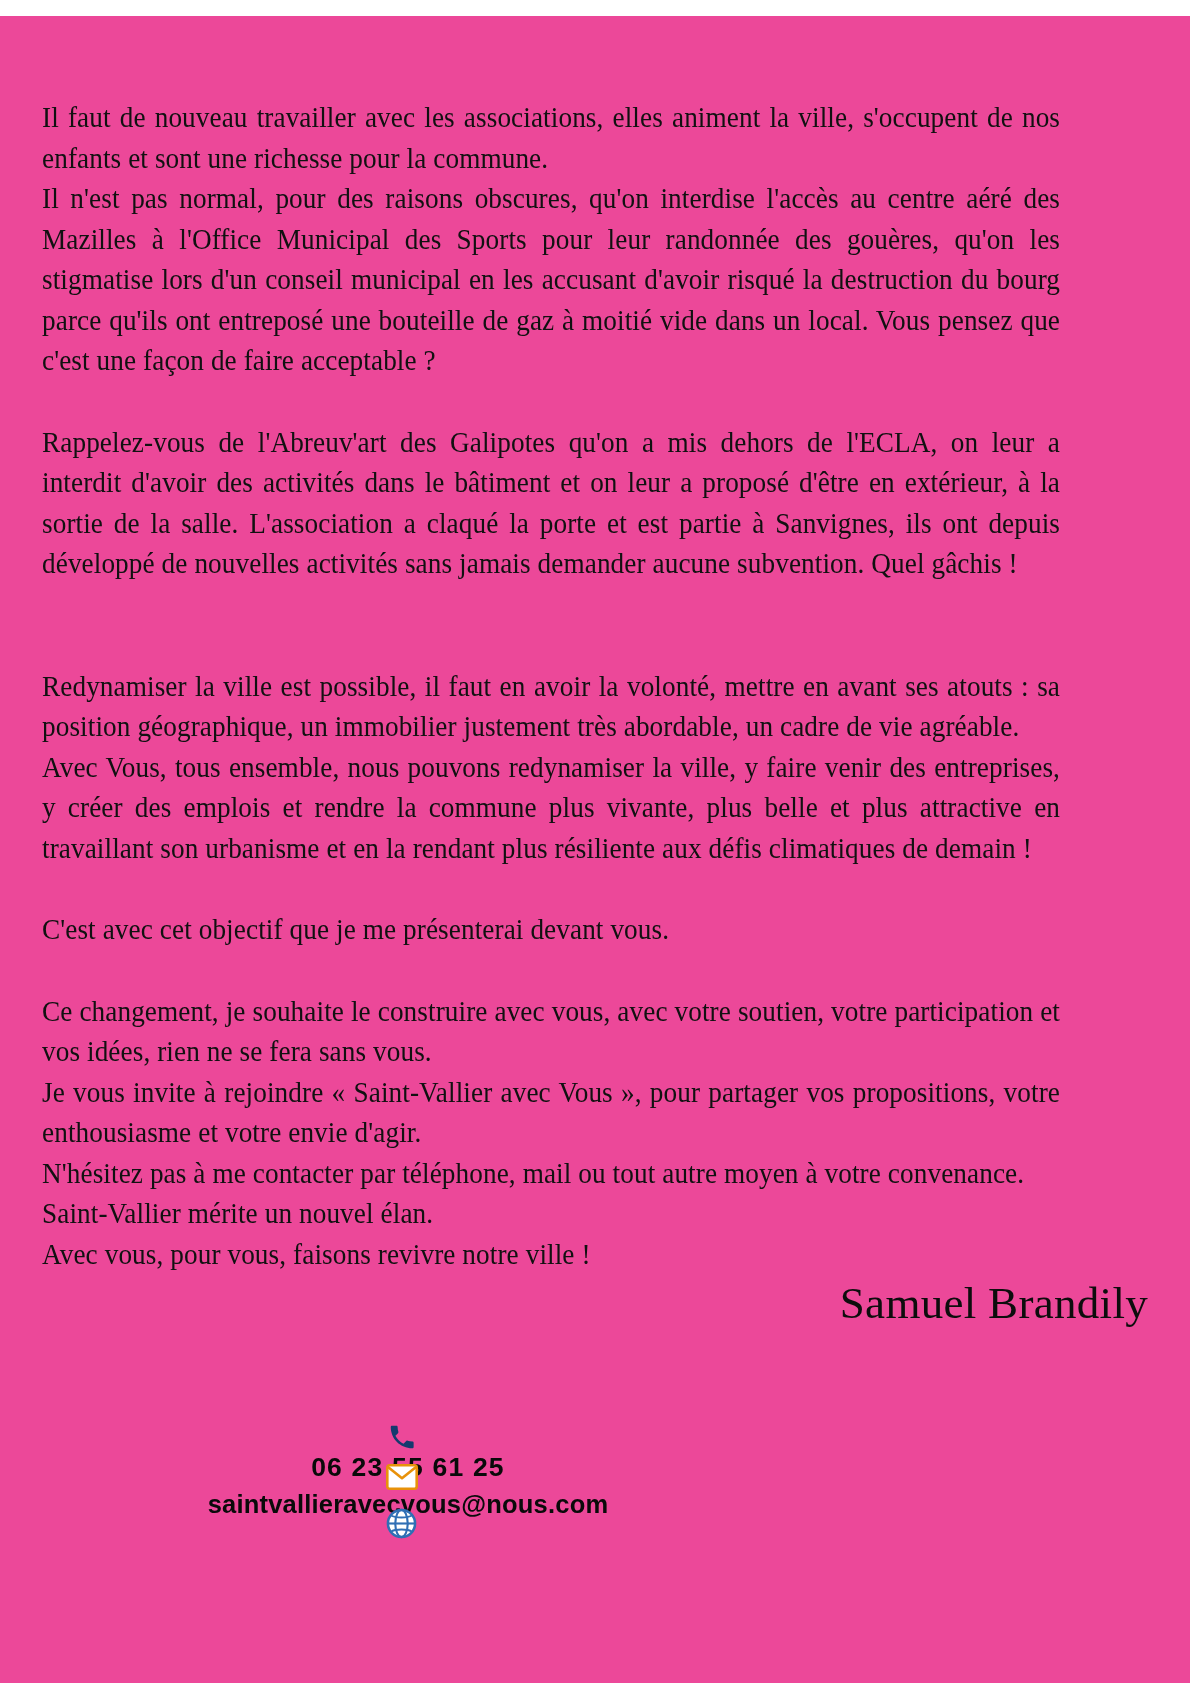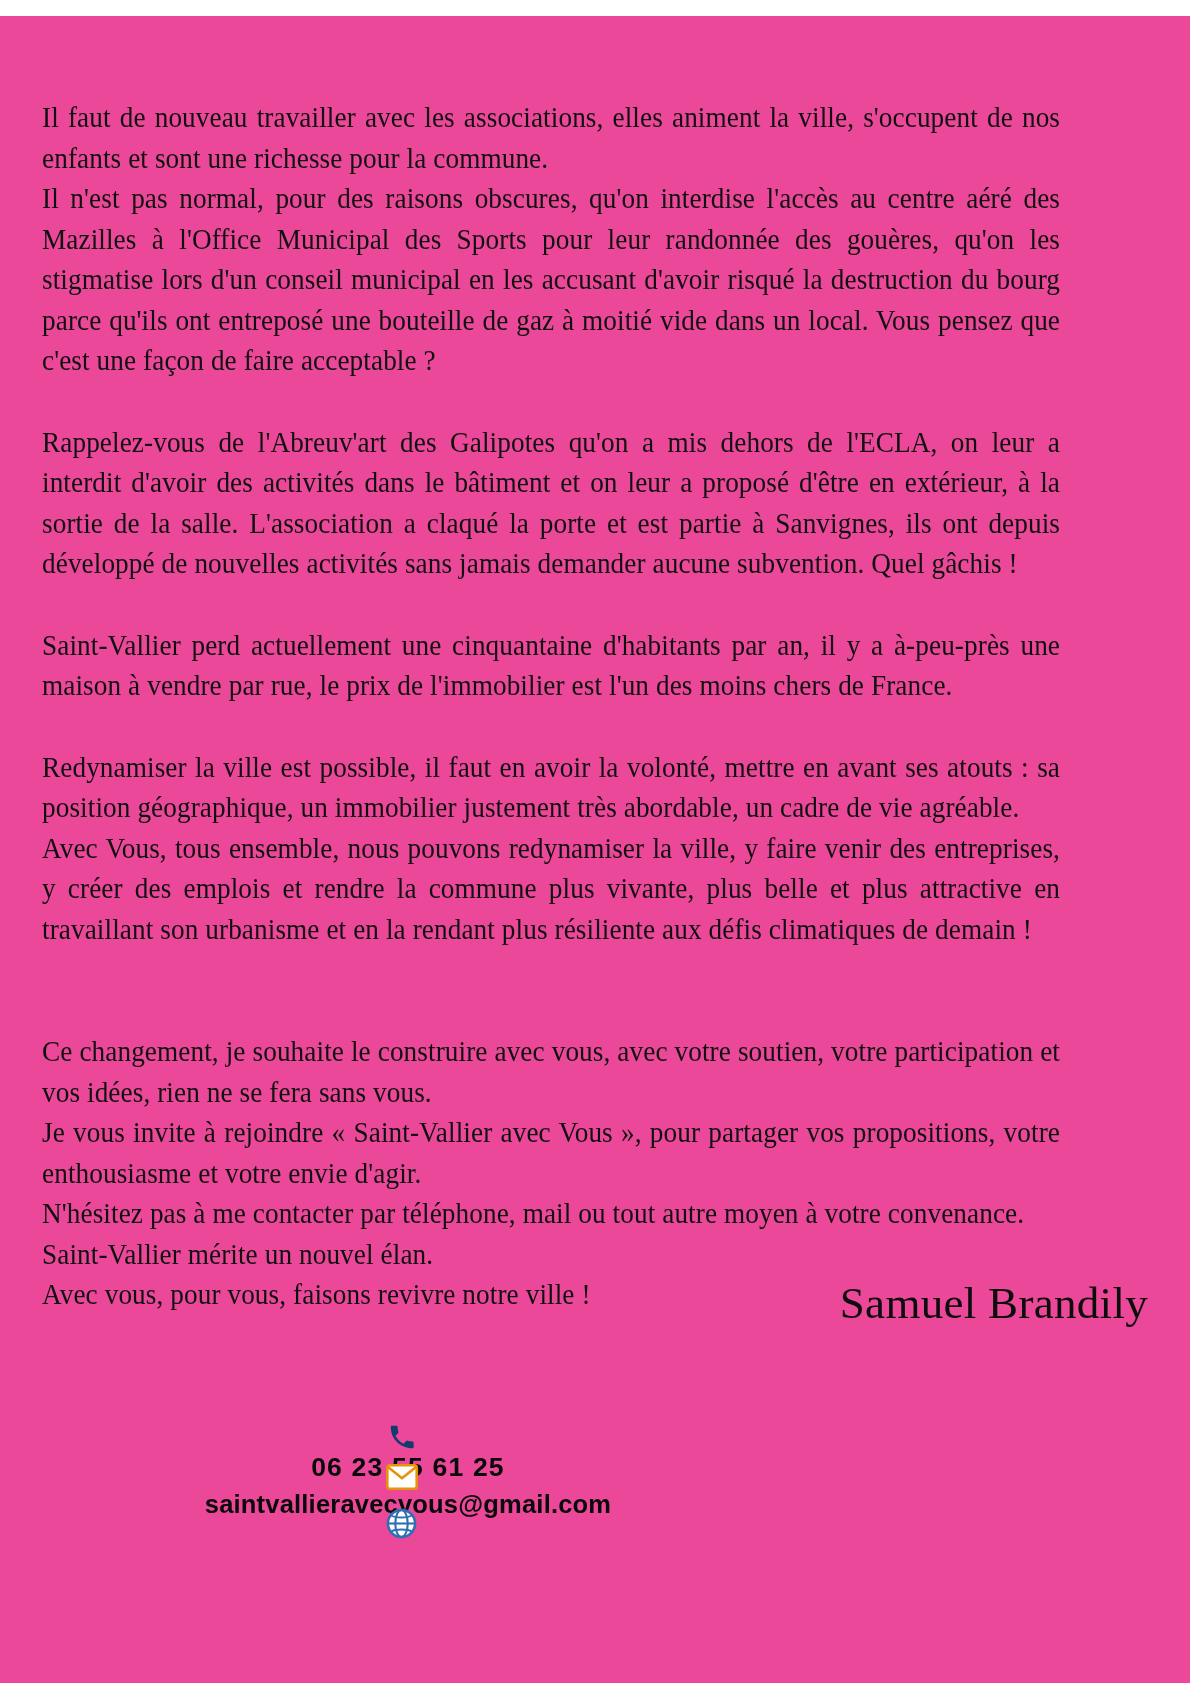--- a/index.html
+++ b/index.html
@@ -122,33 +122,33 @@
     </div>
 
     <div class="spacer-md"></div>
 
     <div class="block">
       <p class="para last-line-left">Rappelez-vous de l'Abreuv'art des Galipotes qu'on a mis dehors de l'ECLA, on leur a interdit d'avoir des activités dans le bâtiment et on leur a proposé d'être en extérieur, à la sortie de la salle. L'association a claqué la porte et est partie à Sanvignes, ils ont depuis développé de nouvelles activités sans jamais demander aucune subvention. Quel gâchis !</p>
     </div>
 
     <div class="spacer-md"></div>
 
-    <div class="block">
-      <p class="para last-line-left">Saint-Vallier perd actuellement une cinquantaine d'habitants par an, il y a à-peu-près une maison à vendre par rue, le prix de l'immobilier est l'un des moins chers de France.</p>
-    </div>
 
     <div class="spacer-md"></div>
 
     <div class="block">
       <p class="para last-line-left">Redynamiser la ville est possible, il faut en avoir la volonté, mettre en avant ses atouts : sa position géographique, un immobilier justement très abordable, un cadre de vie agréable.</p>
       <p class="para last-line-left">Avec Vous, tous ensemble, nous pouvons redynamiser la ville, y faire venir des entreprises, y créer des emplois et rendre la commune plus vivante, plus belle et plus attractive en travaillant son urbanisme et en la rendant plus résiliente aux défis climatiques de demain !</p>
     </div>
 
     <div class="spacer-md"></div>
 
+    <div class="block">
+      <p class="para last-line-left">C'est avec cet objectif que je me présenterai devant vous.</p>
+    </div>
 
     <div class="spacer-md"></div>
 
     <div class="block">
       <p class="para last-line-left">Ce changement, je souhaite le construire avec vous, avec votre soutien, votre participation et vos idées, rien ne se fera sans vous.</p>
       <p class="para last-line-left">Je vous invite à rejoindre « Saint-Vallier avec Vous », pour partager vos propositions, votre enthousiasme et votre envie d'agir.</p>
       <p class="para last-line-left">N'hésitez pas à me contacter par téléphone, mail ou tout autre moyen à votre convenance.</p>
       <p class="para last-line-left">Saint-Vallier mérite un nouvel élan.</p>
       <p class="para last-line-left">Avec vous, pour vous, faisons revivre notre ville !</p>
     </div>
@@ -168,21 +168,21 @@
       <span class="contact-text">06 23 55 61 25</span>
     </div>
 
     <div class="contact-row">
       <span class="contact-icon">
         <svg width="32" height="26" viewBox="0 0 32 26" aria-hidden="true">
           <rect x="1.3" y="1.3" width="29.4" height="23.4" rx="2.2" ry="2.2" fill="#ffffff" stroke="#e8920a" stroke-width="2.6"></rect>
           <path d="M2.6 3.4 L16 14.2 L29.4 3.4" fill="none" stroke="#e8920a" stroke-width="2.6" stroke-linecap="round" stroke-linejoin="round"></path>
         </svg>
       </span>
-      <span class="contact-text">saintvallieravecvous@gmail.com</span>
+      <span class="contact-text">saintvallieravecvous@nous.com</span>
     </div>
 
     <div class="contact-row">
       <span class="contact-icon">
         <svg width="31" height="31" viewBox="0 0 32 32" aria-hidden="true">
           <circle cx="16" cy="16" r="14" fill="#ffffff" stroke="#2f6fb5" stroke-width="2.6"></circle>
           <ellipse cx="16" cy="16" rx="6.4" ry="14" fill="none" stroke="#2f6fb5" stroke-width="2.2"></ellipse>
           <line x1="2" y1="16" x2="30" y2="16" stroke="#2f6fb5" stroke-width="2.2"></line>
           <path d="M5 7.5 C9.5 10.5 22.5 10.5 27 7.5" fill="none" stroke="#2f6fb5" stroke-width="2"></path>
           <path d="M5 24.5 C9.5 21.5 22.5 21.5 27 24.5" fill="none" stroke="#2f6fb5" stroke-width="2"></path>

